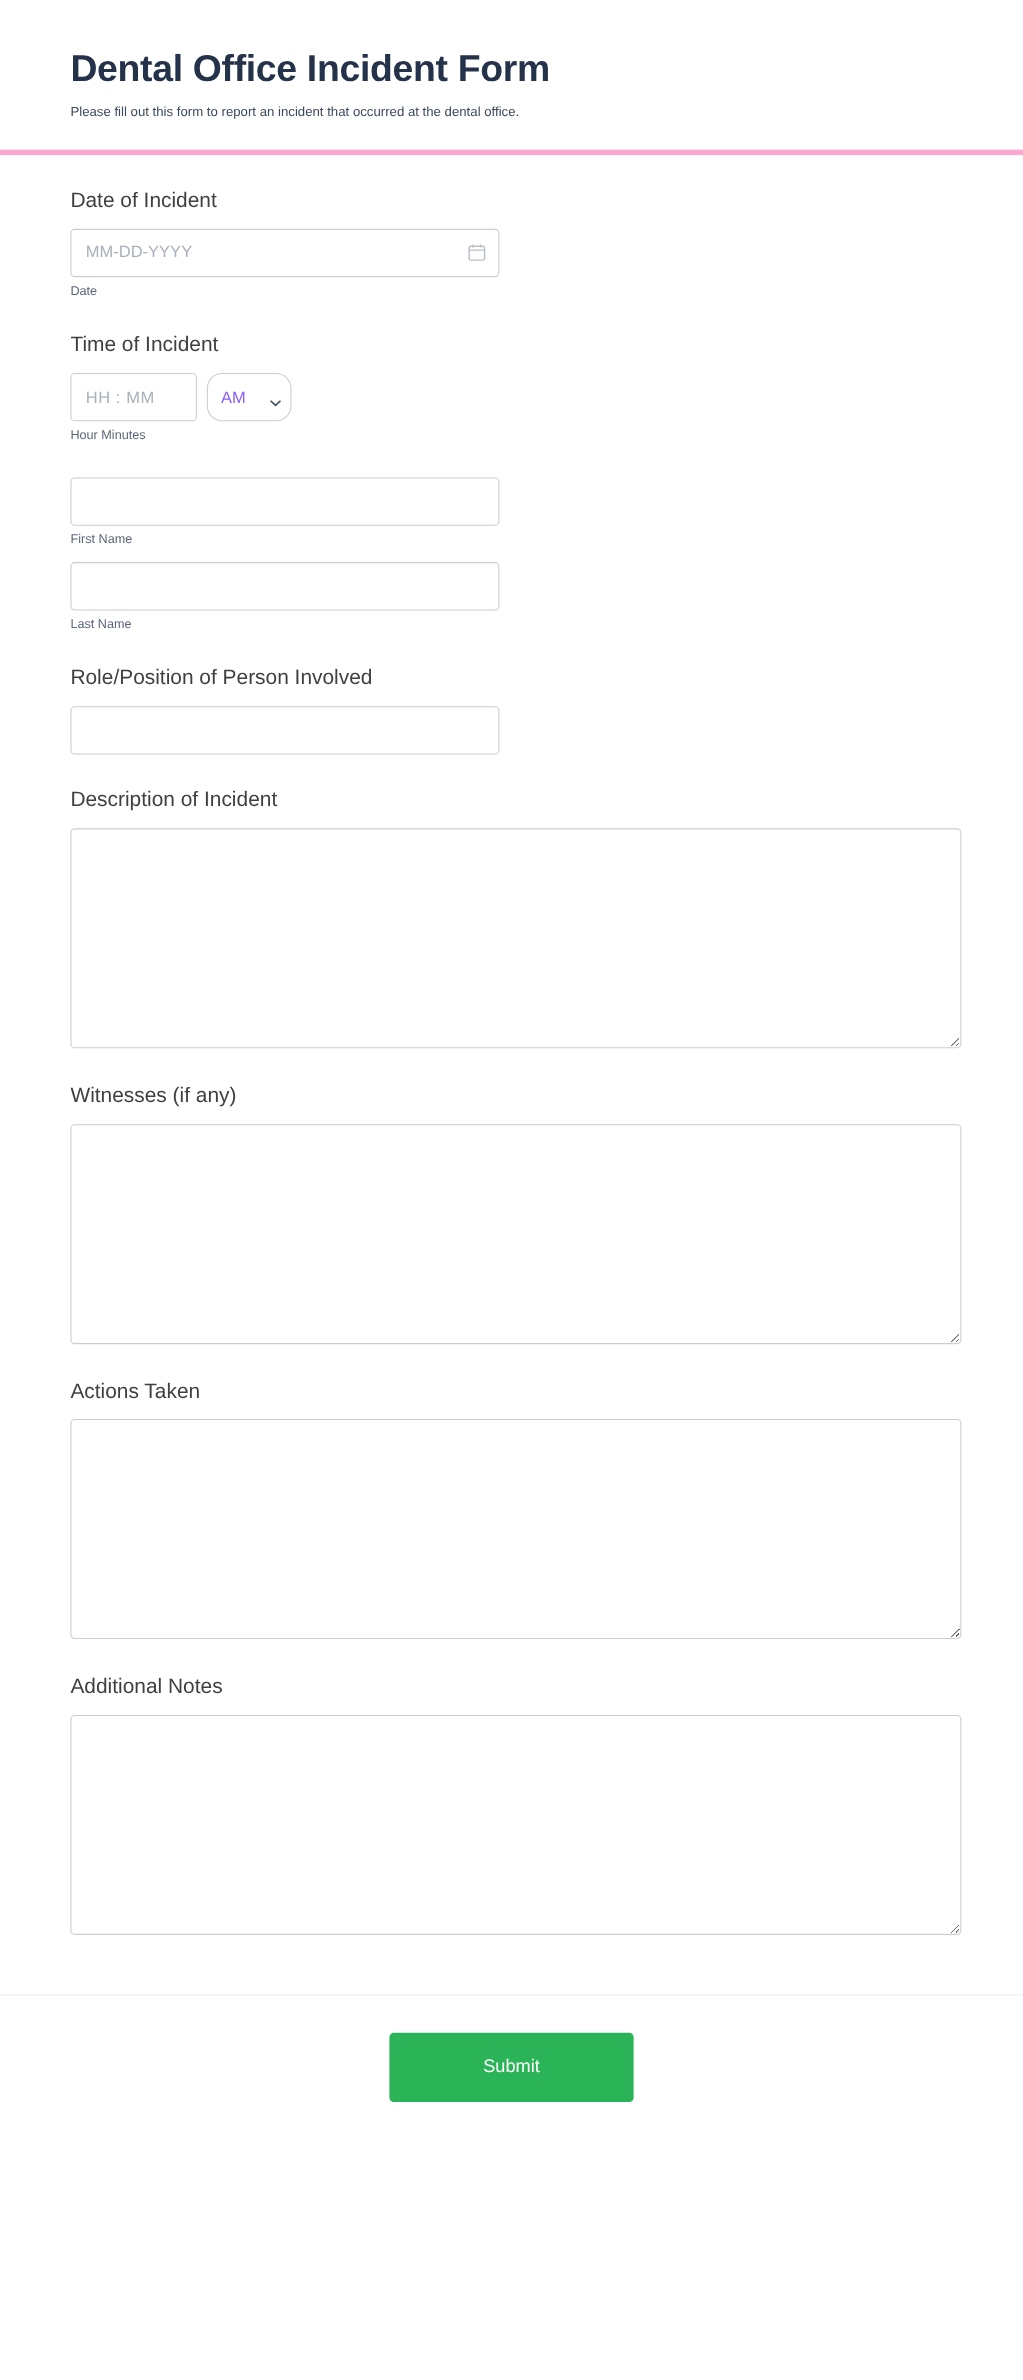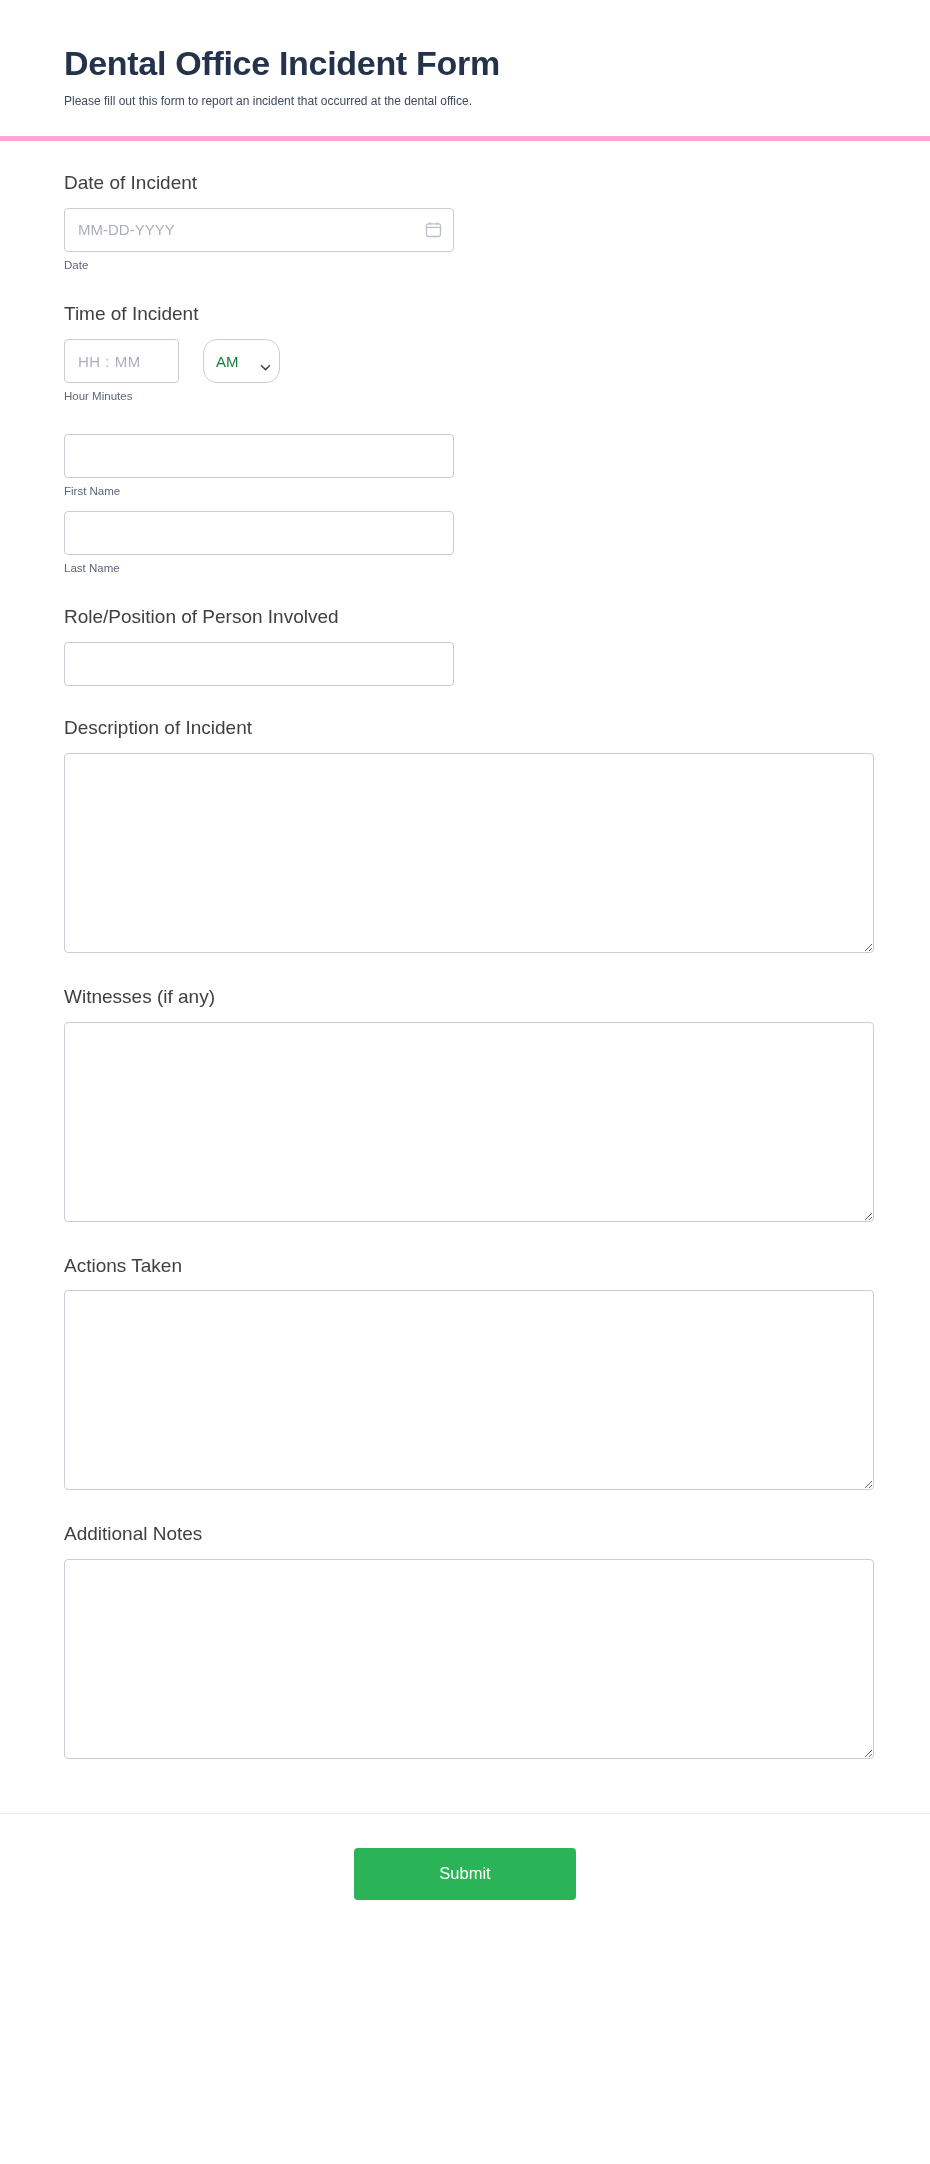--- a/index.html
+++ b/index.html
@@ -55,21 +55,21 @@
     color: #5c6678;
     margin-top: 7px;
     display: block;
     line-height: 1.2;
   }
   .input-base {
     border: 1px solid #c9ced6;
     border-radius: 4px;
     background: #ffffff;
     font-size: 15px;
-    color: #15803d;
+    color: #8b5cf6;
     font-family: "Liberation Sans", sans-serif;
     outline: none;
   }
   .input-base::placeholder { color: #a9b0bb; }
 
   
   .date-row { position: relative; width: 390px; }
   .date-input {
     width: 390px;
     height: 44px;
@@ -78,21 +78,21 @@
   .cal-icon {
     position: absolute;
     right: 12px;
     top: 13px;
     width: 17px;
     height: 17px;
     pointer-events: none;
   }
 
   
-  .time-row { display: flex; align-items: flex-start; gap: 24px; }
+  .time-row { display: flex; align-items: flex-start; gap: 9px; }
   .time-input {
     width: 115px;
     height: 44px;
     padding: 0 13px;
     letter-spacing: 0.5px;
   }
   .ampm-select {
     width: 77px;
     height: 44px;
     padding: 0 26px 0 12px;
@@ -140,21 +140,21 @@
   .field-textarea { margin-bottom: 32px; }
 
   .form-footer {
     border-top: 1px solid #ededed;
     padding: 34px 64px 40px 64px;
     display: flex;
     justify-content: center;
   }
   .submit-btn {
     width: 222px;
-    height: 52px;
+    height: 63px;
     background: #2bb457;
     color: #ffffff;
     font-size: 16.5px;
     border: none;
     border-radius: 4px;
     cursor: pointer;
     font-family: "Liberation Sans", sans-serif;
   }
 </style>
 </head>

